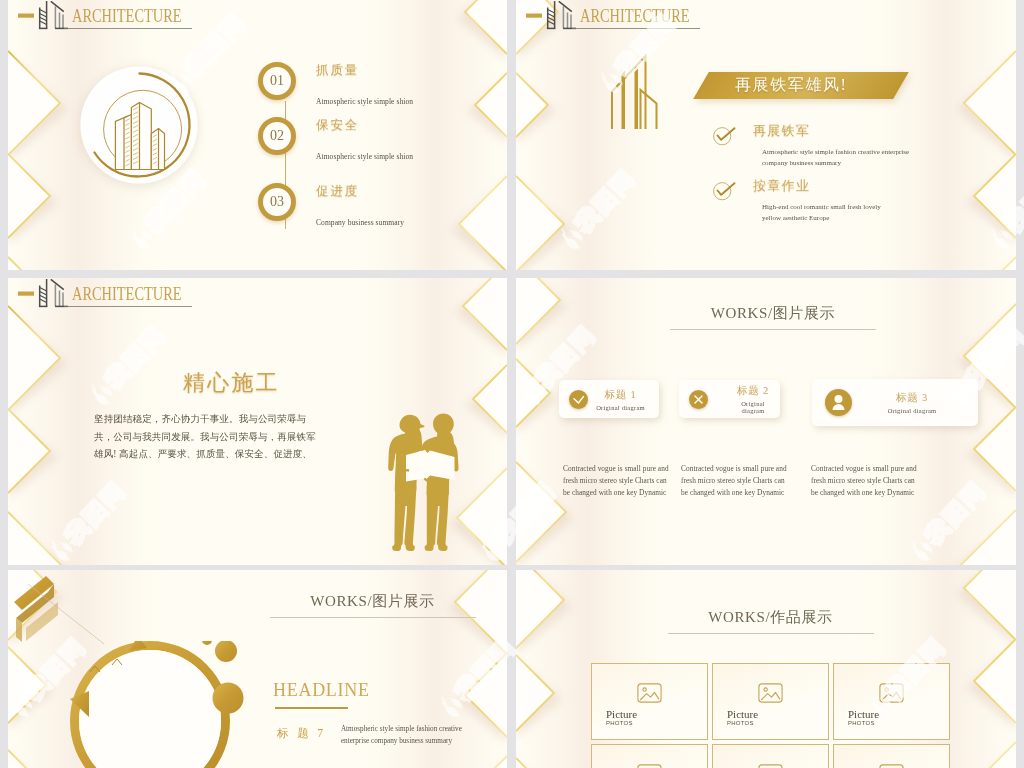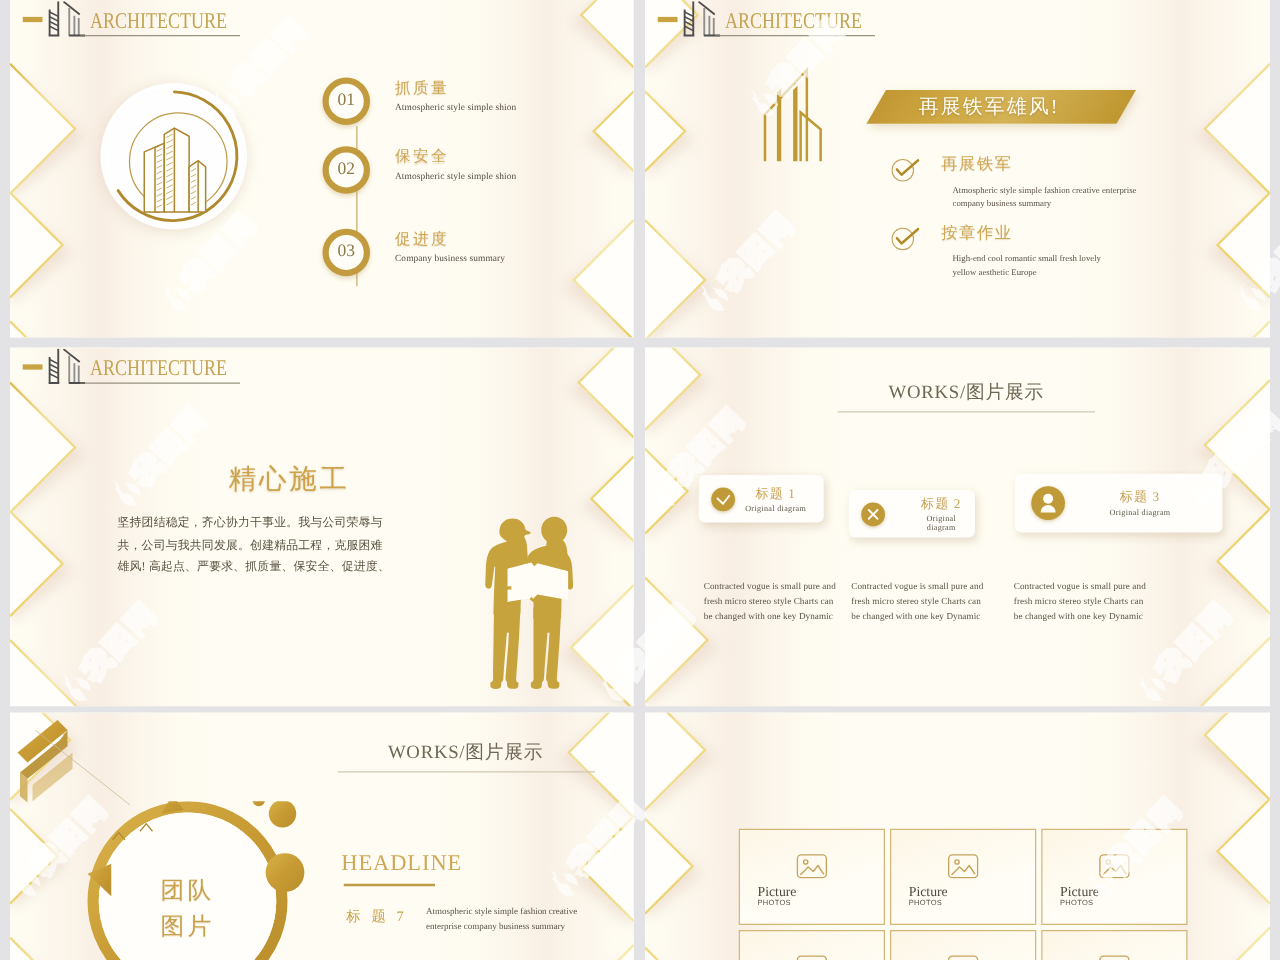--- a/index.html
+++ b/index.html
@@ -38,21 +38,21 @@
   .s1-step.p2{top:62px;}
   .s1-step.p3{top:128px;}
   .s1-num{position:relative;width:38px;height:38px;border-radius:50%;
     border:5px solid #c29b3e;background:#fffdf7;color:#8d7846;
     font-family:"Liberation Serif",serif;font-size:14px;box-sizing:border-box;
     display:flex;align-items:center;justify-content:center;flex:0 0 auto;z-index:2;
     box-shadow:0 2px 4px rgba(180,150,90,.35);}
   .s1-txt{margin-left:20px;padding-top:0px;}
   .s1-title{font-family:"Liberation Serif",serif;font-size:12.5px;color:#cfa756;letter-spacing:.15em;
             text-shadow:0 1px 1px rgba(180,150,90,.35);}
-  .s1-desc{font-family:"Liberation Serif",serif;font-size:7.5px;color:#554e45;margin-top:2px;letter-spacing:.01em;}
+  .s1-desc{font-family:"Liberation Serif",serif;font-size:7.5px;color:#554e45;margin-top:18px;letter-spacing:.01em;}
 
   
   .s2-sky{position:absolute;left:94px;top:51px;}
   .s2-banner{position:absolute;left:185px;top:72px;width:200px;height:27px;
     background:linear-gradient(95deg,#c29733 0%,#cfa944 30%,#d4b256 55%,#bf9730 100%);
     transform:skewX(-30deg);box-shadow:3px 3px 7px rgba(180,150,90,.3);
     display:flex;align-items:center;justify-content:center;}
   .s2-bantext{transform:skewX(30deg);color:#fffdf5;font-family:"Liberation Serif",serif;
     font-size:16px;letter-spacing:.1em;text-shadow:0 1px 2px rgba(120,95,30,.4);
     margin-left:-20px;}
@@ -78,21 +78,21 @@
   
   .sectitle{position:absolute;left:152px;top:26px;width:210px;text-align:center;}
   .sectitle-t{font-family:"Liberation Serif",serif;font-size:15px;color:#6f6654;letter-spacing:.04em;
     white-space:nowrap;}
   .sectitle-r{height:1px;background:#cfc7b4;width:206px;margin:6px auto 0;}
 
   
   .s4-card{position:absolute;background:#fffefb;border-radius:5px;
     box-shadow:2px 3px 7px rgba(190,170,135,.35);display:flex;align-items:center;}
   .s4-card.c1{left:43px;top:102px;width:100px;height:38px;}
-  .s4-card.c2{left:163px;top:114px;width:101px;height:38px;gap:24px;}
+  .s4-card.c2{left:163px;top:102px;width:101px;height:38px;gap:24px;}
   .s4-card.c3{left:296px;top:101px;width:166px;height:47px;}
   .s4-badge{width:19px;height:19px;border-radius:50%;background:#c09a38;flex:0 0 auto;
     margin-left:10px;box-shadow:0 1px 3px rgba(170,140,70,.45);}
   .s4-badge.big{width:27px;height:27px;margin-left:13px;}
   .s4-ctxt{flex:1;text-align:center;padding-right:6px;}
   .s4-ctitle{font-family:"Liberation Serif",serif;font-size:10.5px;color:#c8a053;letter-spacing:.08em;}
   .s4-csub{font-family:"Liberation Serif",serif;font-size:6.5px;color:#5f5749;letter-spacing:.04em;margin-top:2px;}
   .s4-para{position:absolute;}
   .s4-para.p1{left:47px;top:185px;}
   .s4-para.p2{left:165px;top:185px;}
@@ -413,21 +413,21 @@
     </svg>
     <div class="brandwrap">
       <div class="brand">ARCHITECTURE</div>
       <div class="brandrule"></div>
     </div>
   </div>
 
   <div class="s3-title">精心施工</div>
   <div class="s3-body">
     <div class="s3-l">坚持团结稳定，齐心协力干事业。我与公司荣辱与</div>
-    <div class="s3-l">共，公司与我共同发展。创建精品工程，克服困难</div>
+    <div class="s3-l">共，公司与我共同发展。我与公司荣辱与，再展铁军</div>
     <div class="s3-l">雄风! 高起点、严要求、抓质量、保安全、促进度、</div>
   </div>
 
   <svg class="s3-workers" width="90" height="146" viewBox="0 0 90 146">
     <g fill="#c6a33d">
 
       <path d="M18.5 15.5 c0-6.2 4.6-10.8 10.6-10.8 c5.5 0 9.8 3.8 10.4 9.2
                l3.4 1.5 c.9 .4 .8 1.6-.2 1.8 l-3.6 .8 c-1.3 3.4-5.1 5.8-9.5 5.8
                c-6.1 0-11.1-3.9-11.1-8.3 Z"></path>
 
@@ -580,24 +580,20 @@
     <circle cx="164" cy="10" r="11" fill="url(#goldB)"></circle>
     <circle cx="166" cy="57" r="15.5" fill="url(#goldB)"></circle>
     <circle cx="145" cy="-1" r="5" fill="url(#goldB)"></circle>
     <path d="M76 -5 L85 7 L67 10 Z" fill="url(#goldB)"></path>
     <path d="M8 58 L27 50 L27 76 Z" fill="url(#goldB)"></path>
     <g fill="none" stroke="#b08c31" stroke-width="1">
       <path d="M28 31 L33 25 L38 31"></path>
       <path d="M50 24 L55 18 L60 24"></path>
     </g>
   </svg>
-  <div class="s5-label">
-    <div class="s5-lline">团队</div>
-    <div class="s5-lline">图片</div>
-  </div>
 
   <div class="s5-headline">HEADLINE</div>
   <div class="s5-hrule"></div>
   <div class="s5-item">
     <div class="s5-ilabel">标 题 7</div>
     <div class="s5-ilines">
       <div class="s5-il">Atmospheric style simple fashion creative</div>
       <div class="s5-il">enterprise company business summary</div>
     </div>
   </div>
@@ -613,20 +609,24 @@
           <path d="M0 -18 L48 30 L0 78 Z M0 85 L38 123 L0 161 Z M0 188 L54 242 L0 296 Z M0 291 L44 335 L0 379 Z " fill="#fffefa"></path>
           <path d="M0 -18 L48 30 L0 78 M0 85 L38 123 L0 161 M0 188 L54 242 L0 296 M0 291 L44 335 L0 379 " fill="none" stroke="url(#goldA)" stroke-width="1.9"></path>
         </g>
     <g>
           <path d="M500 -28 L440 24 L500 76 Z M500 75 L450 117 L500 159 Z M500 178 L434 236 L500 294 Z M500 281 L444 329 L500 377 Z " fill="#e4cfbd" filter="url(#sblur2)" opacity=".5"></path>
           <path d="M500 -34 L448 18 L500 70 Z M500 69 L458 111 L500 153 Z M500 172 L442 230 L500 288 Z M500 275 L452 323 L500 371 Z " fill="#fffefa"></path>
           <path d="M500 -34 L448 18 L500 70 M500 69 L458 111 L500 153 M500 172 L442 230 L500 288 M500 275 L452 323 L500 371 " fill="none" stroke="url(#goldA)" stroke-width="1.9"></path>
         </g>
   </svg>
 
+  <div class="sectitle s6t">
+    <div class="sectitle-t">WORKS/作品展示</div>
+    <div class="sectitle-r"></div>
+  </div>
 
   <div class="s6-grid">
     <div class="s6-tile">
       <svg class="s6-ph" width="25" height="20" viewBox="0 0 25 20">
         <rect x=".9" y=".9" width="23.2" height="18.2" rx="3" fill="none" stroke="#c6a35c" stroke-width="1.1"></rect>
         <circle cx="7.6" cy="6.6" r="1.7" fill="none" stroke="#c6a35c" stroke-width="1.1"></circle>
         <path d="M3.2 17 L9.6 10.6 L13.6 14.2 L17.4 9.4 L22 16.4" fill="none" stroke="#c6a35c" stroke-width="1.1" stroke-linejoin="round"></path>
       </svg>
       <div class="s6-t1">Picture</div>
       <div class="s6-t2">PHOTOS</div>

